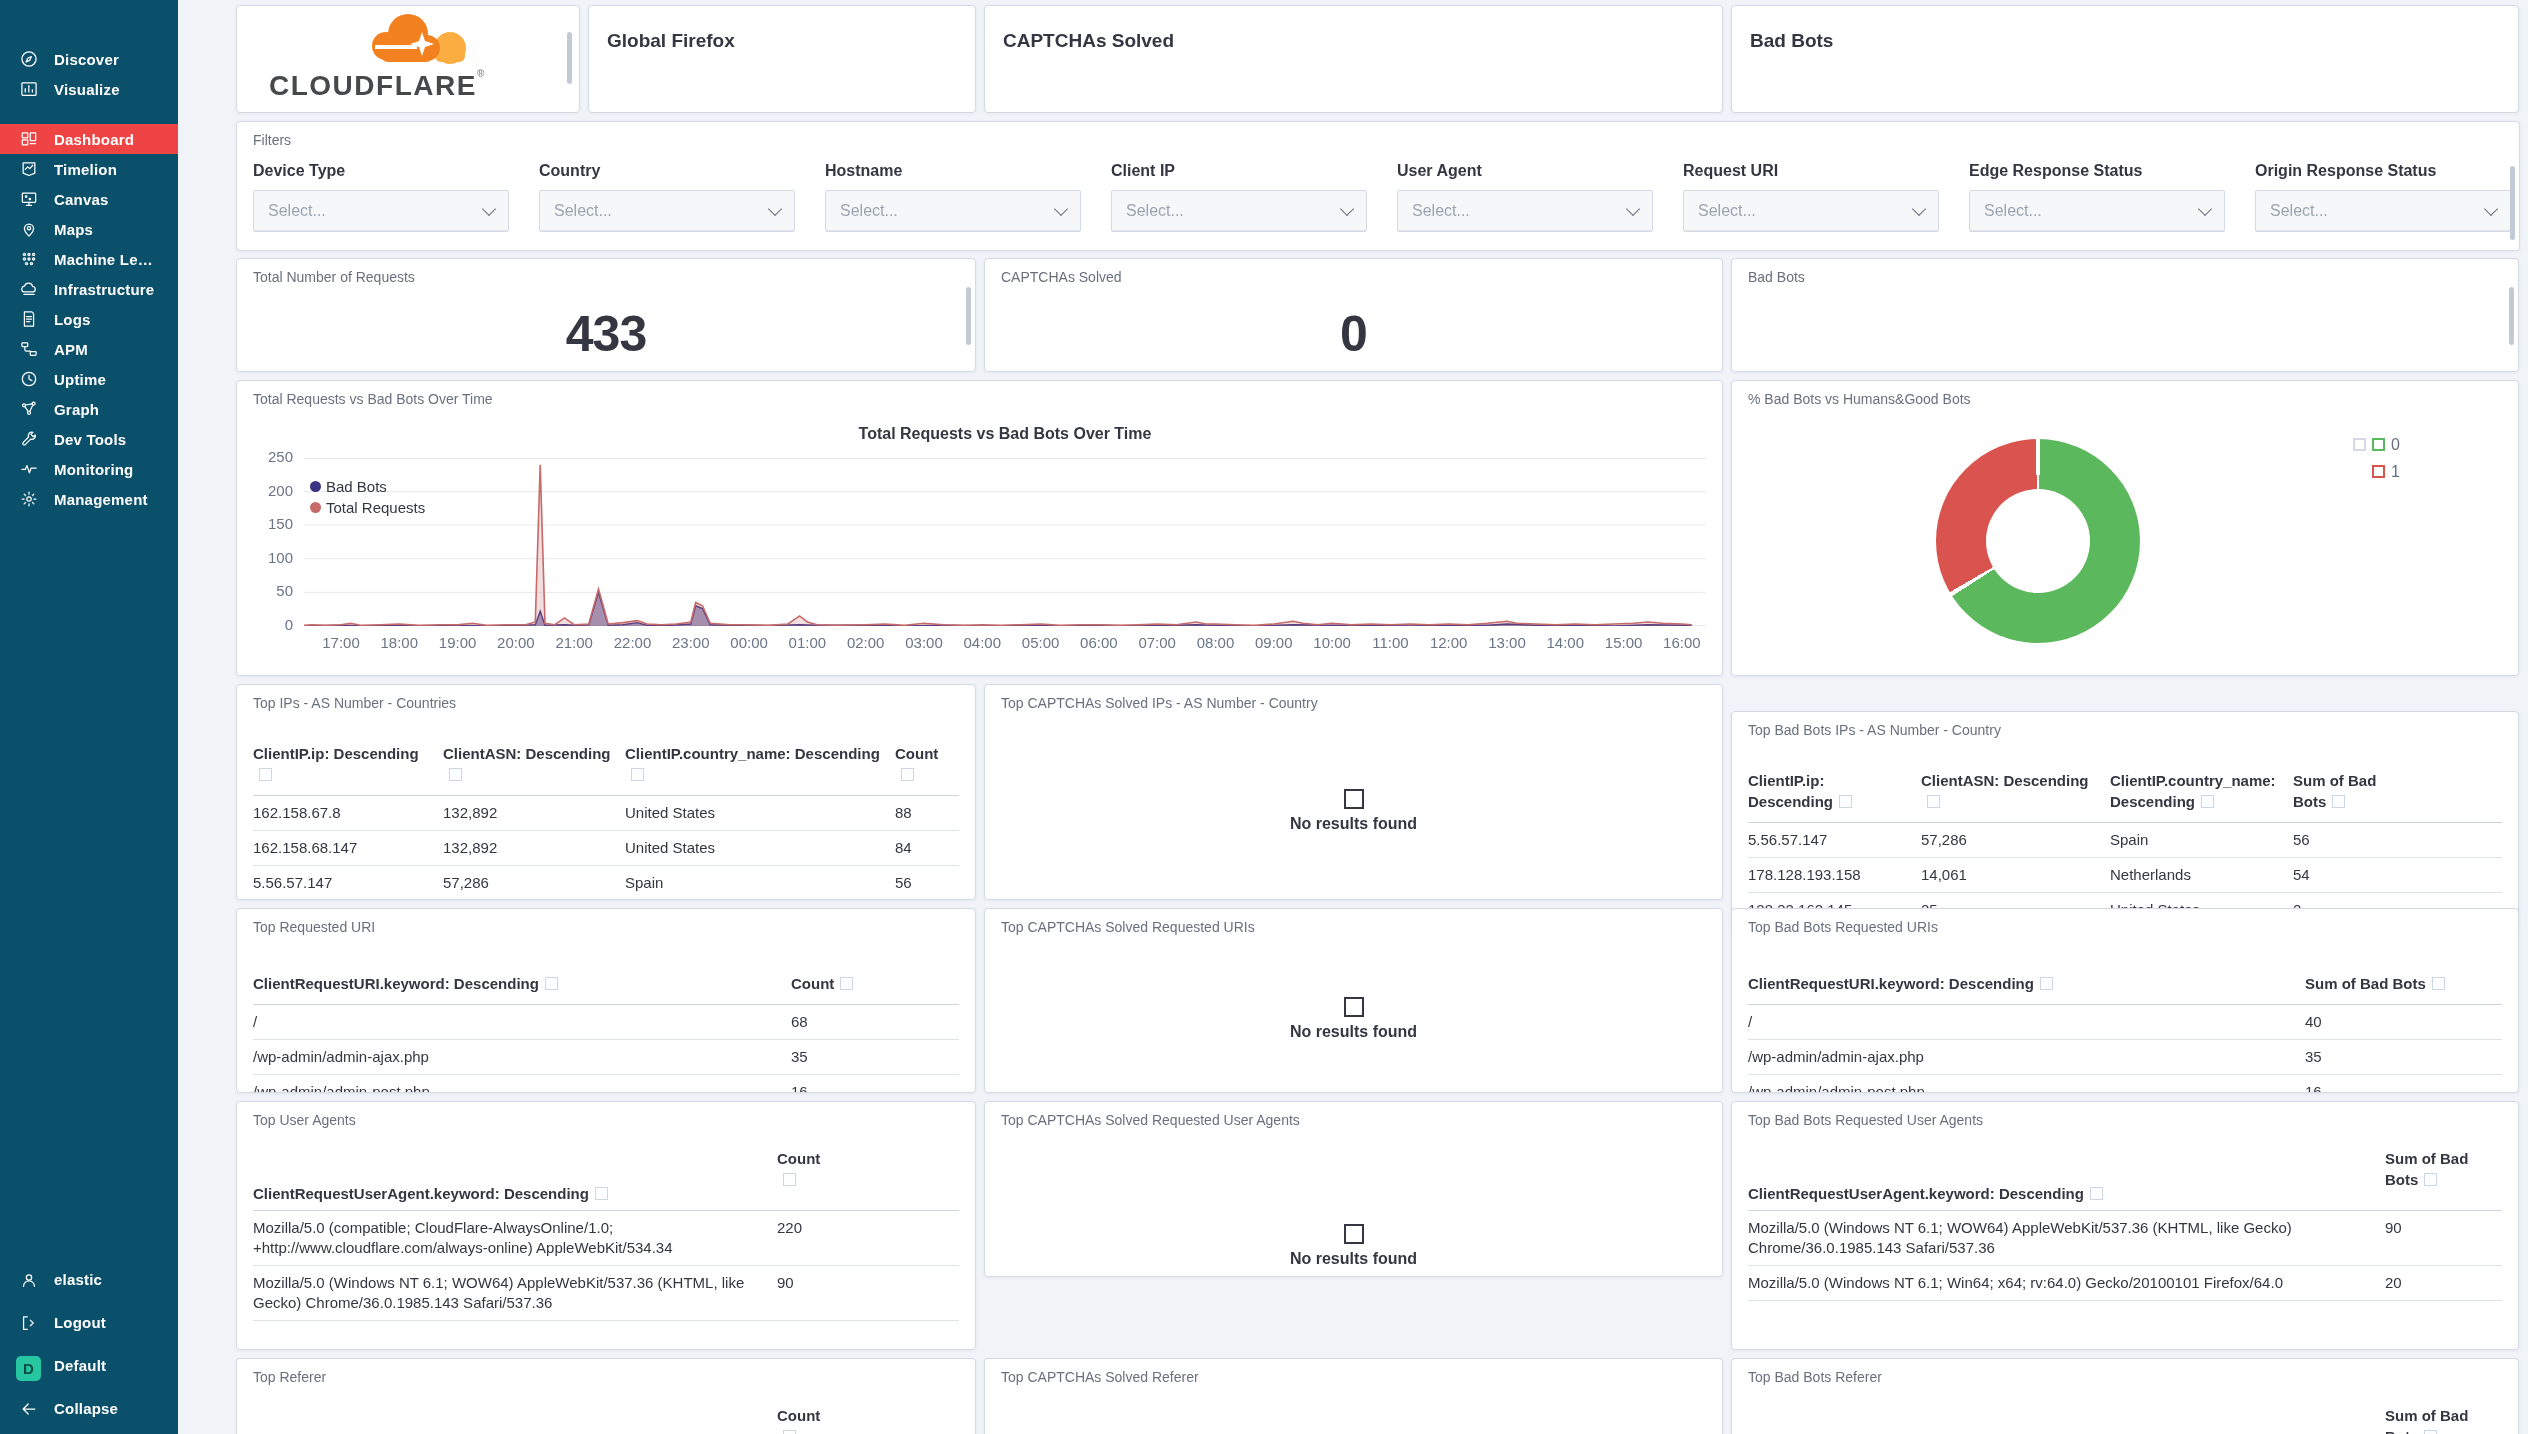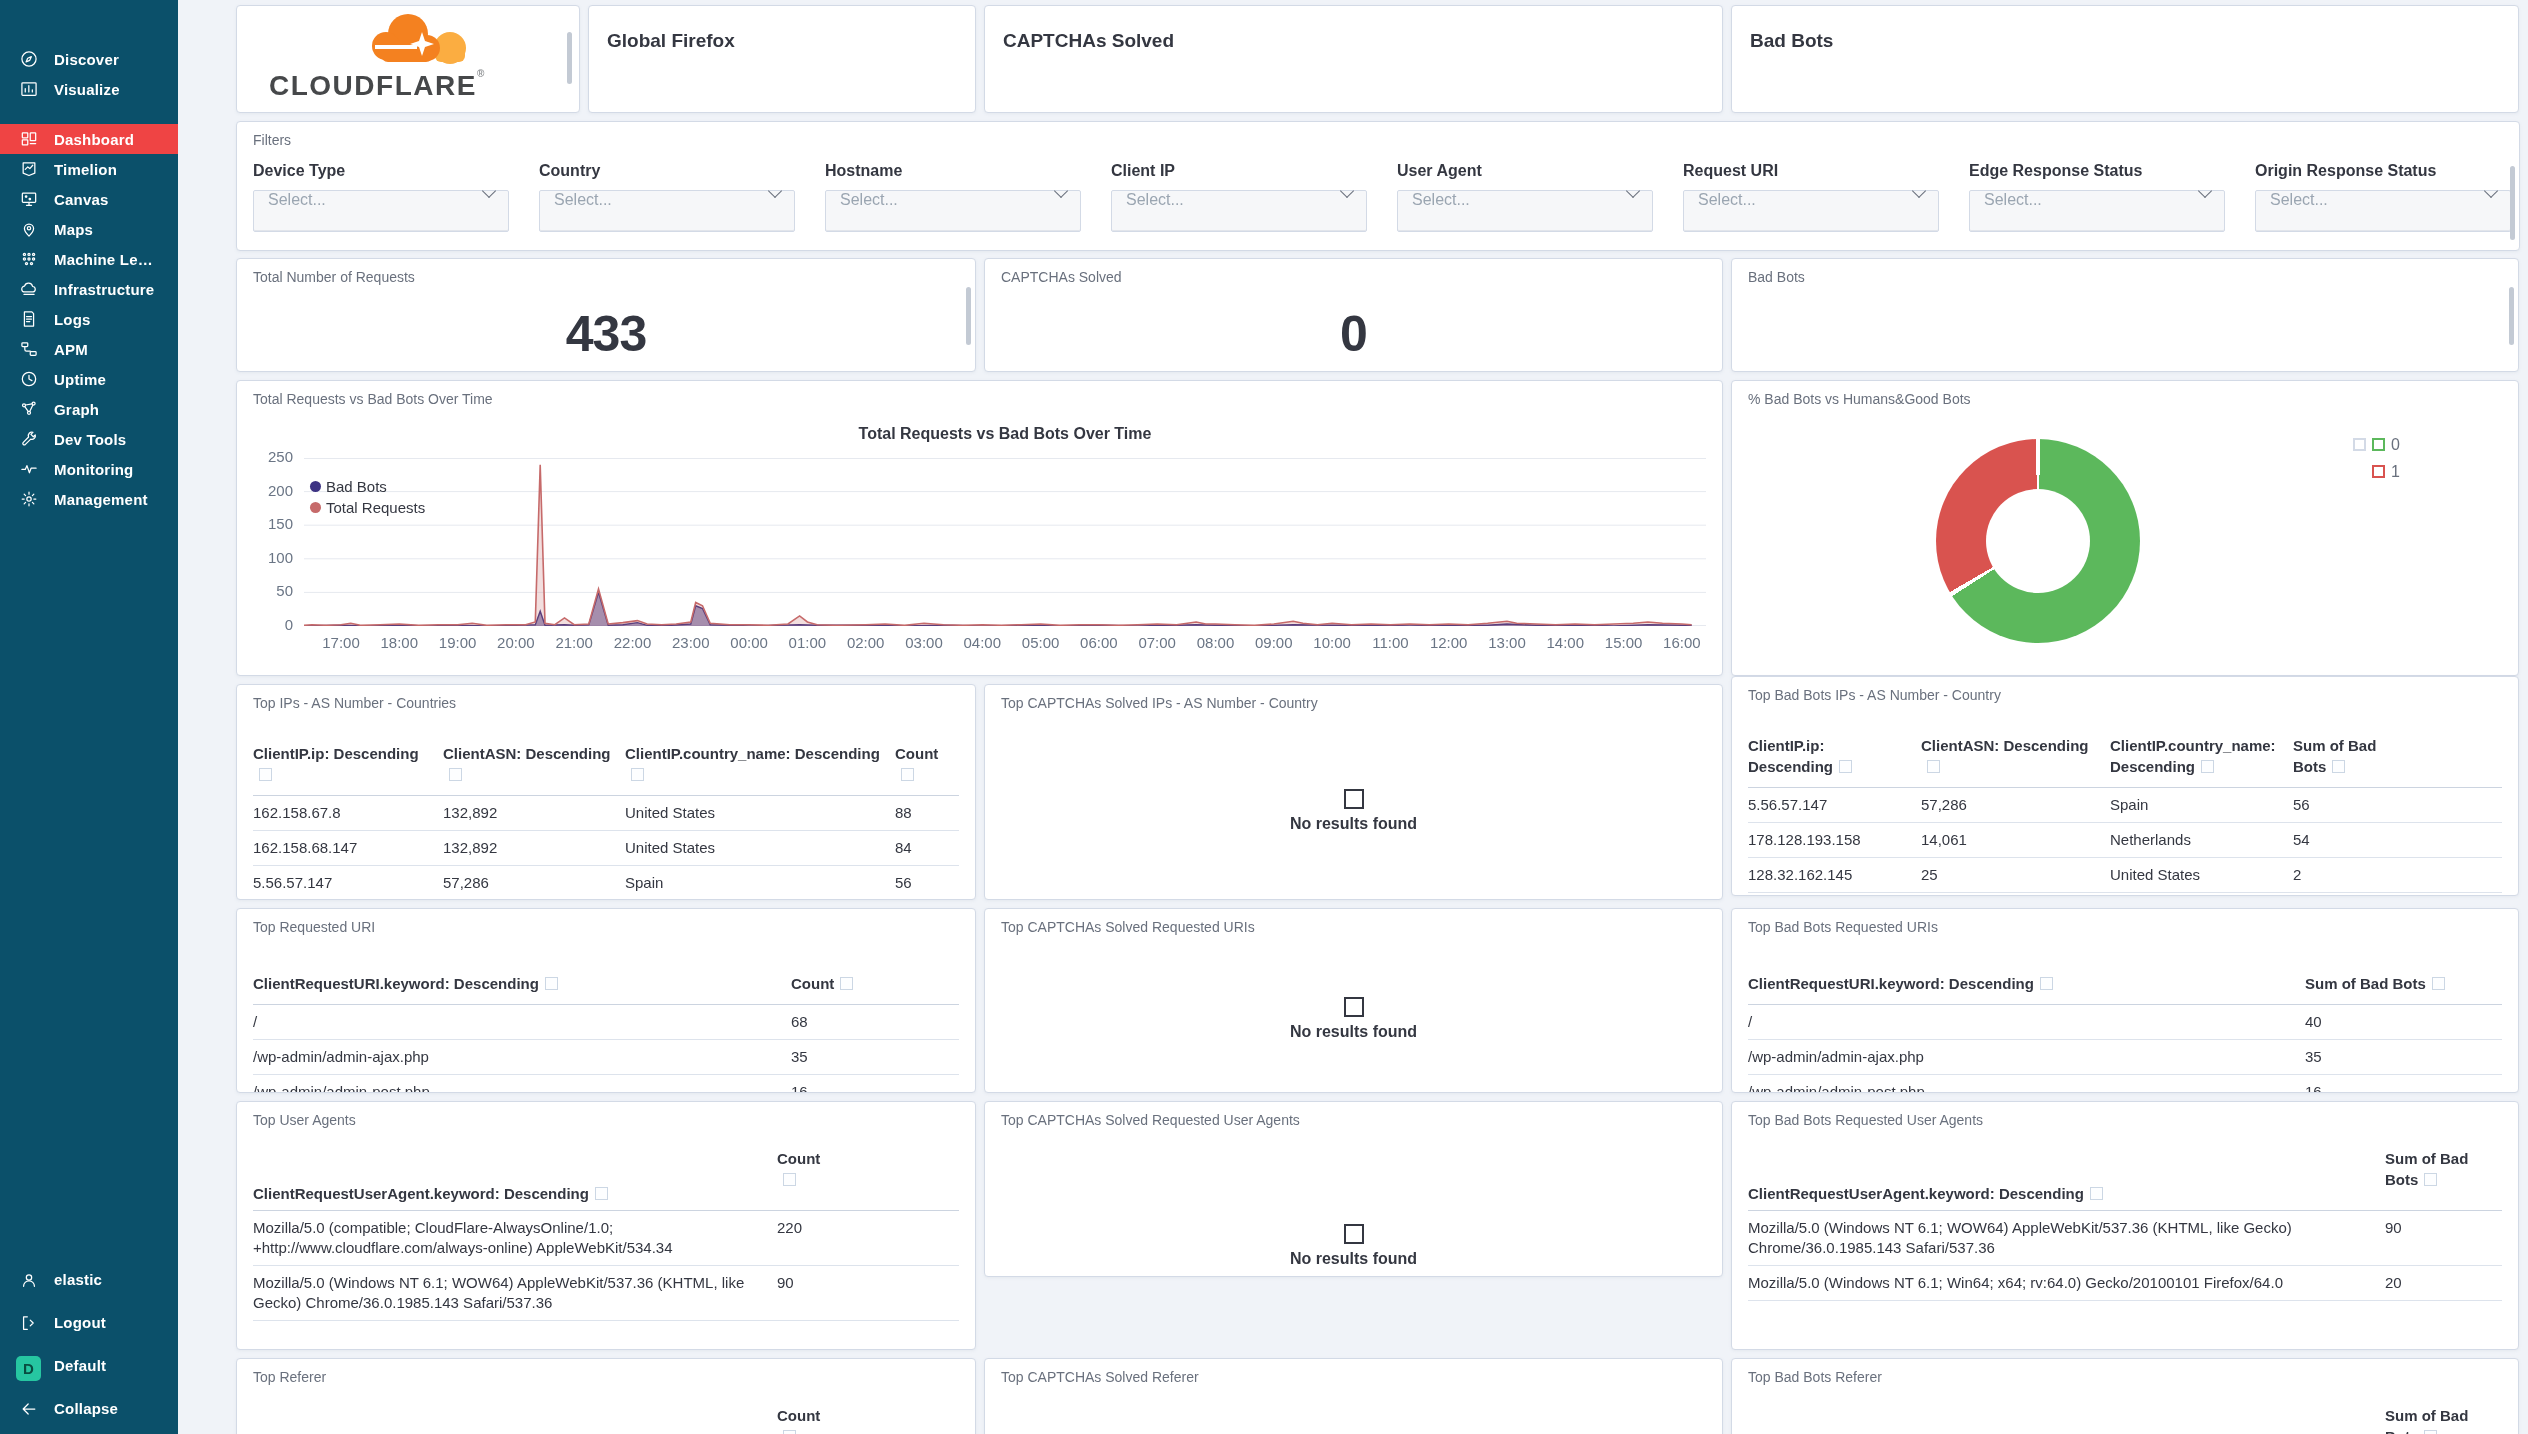--- a/index.html
+++ b/index.html
@@ -27,21 +27,21 @@
   .vsb{position:absolute;width:5px;border-radius:3px;background:#c3cad4;}
   
   .cf-logo{position:absolute;left:86px;top:2px;}
   .cf-text{position:absolute;left:32px;top:62px;font-size:28px;font-weight:700;color:#46484a;
            letter-spacing:1.5px;}
   .cf-text .reg{font-size:10px;vertical-align:18px;letter-spacing:0;color:#8a8d90;}
   
   .filter{position:absolute;width:256px;}
   .filter .flabel{font-size:16px;font-weight:700;color:#343741;margin-bottom:10px;}
   .fselect{height:40px;background:#f6f7f9;border:1px solid #d3dae6;border-radius:2px;
-           display:flex;align-items:flex-start;justify-content:space-between;padding:0 14px;
+           display:flex;align-items:center;justify-content:space-between;padding:0 14px;
            box-shadow:inset 0 -1px 0 rgba(152,162,179,.2);cursor:pointer;}
   .fselect .ph{color:#9aa5b1;font-size:16px;}
   .chev{width:9px;height:9px;border-right:1.5px solid #69707d;border-bottom:1.5px solid #69707d;
         transform:rotate(45deg);margin-top:-5px;}
   
   .metric{position:absolute;left:0;right:0;bottom:8px;text-align:center;font-size:50px;
           font-weight:700;color:#343741;letter-spacing:-1px;}
   
   .chart-title{position:absolute;left:67px;top:44px;width:1402px;text-align:center;
                font-size:16px;font-weight:700;color:#343741;}
@@ -484,21 +484,21 @@
             <div class="tcell">Spain</div>
             <div class="tcell">56</div>
           </div>
         </div>
       </section>
     <section class="panel" style="left:984px;top:684px;width:739px;height:216px">
       <div class="ptitle">Top CAPTCHAs Solved IPs - AS Number - Country</div>
         <div class="twrap"></div>
         <div class="nr" style="top: 104px;"><span class="nrsq"></span><div class="nrtxt">No results found</div></div>
       </section>
-    <section class="panel" style="left:1731px;top:676px;width:788px;height:220px">
+    <section class="panel" style="left:1731px;top:711px;width:788px;height:220px">
       <div class="ptitle">Top Bad Bots IPs - AS Number - Country</div>
         <div class="twrap" style="top: 52px;">
           <div class="thead" style="grid-template-columns: 173px 189px 183px 1fr;">
             <div class="tcell"><span class="hc" style="display:inline-block;">ClientIP.ip: Descending<span class="sq"></span></span></div>
             <div class="tcell"><span class="hc" style="display:inline-block;">ClientASN: Descending<span class="sq"></span></span></div>
             <div class="tcell"><span class="hc" style="display:inline-block;">ClientIP.country_name: Descending<span class="sq"></span></span></div>
             <div class="tcell"><span class="hc" style="display:inline-block;width:115px;">Sum of Bad Bots<span class="sq"></span></span></div>
           </div>
           <div class="trow" style="grid-template-columns: 173px 189px 183px 1fr;">
             <div class="tcell">5.56.57.147</div>

